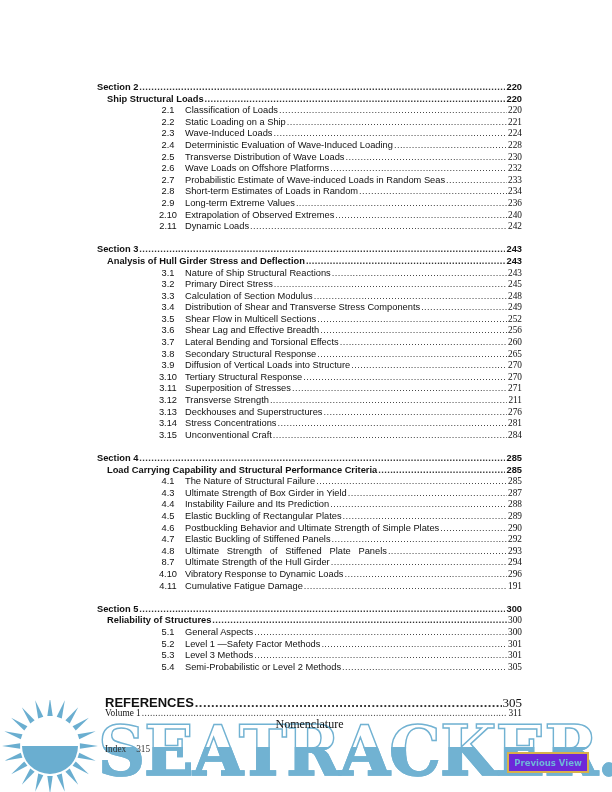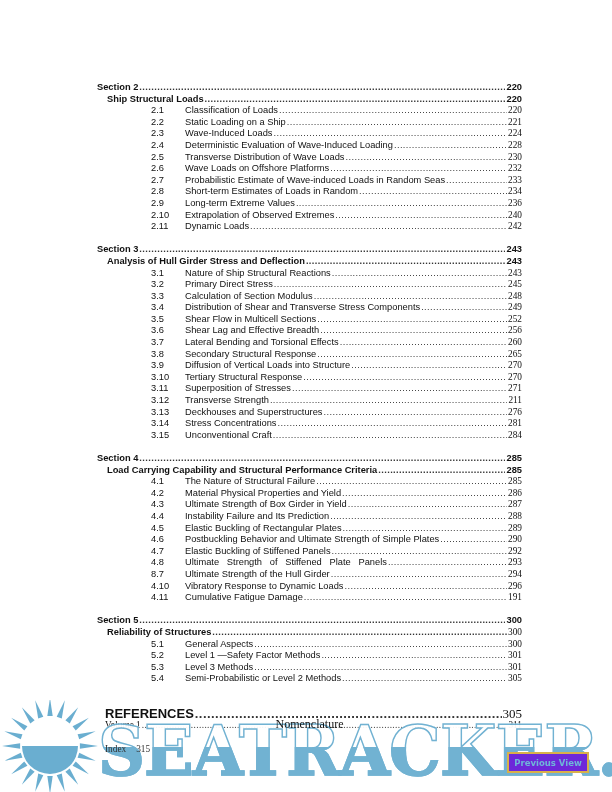--- a/index.html
+++ b/index.html
@@ -1,18 +1,18 @@
 <!DOCTYPE html>
 <html><head>
 <meta charset="utf-8">
 <style>
   html, body { margin:0; padding:0; }
   body { width:612px; height:792px; background:#ffffff; position:relative; overflow:hidden; }
   .toc { position:absolute; left:97px; top:82px; width:425px; }
-  .row { position:relative; height:11.6px; line-height:11.6px; font-size:9.3px; color:#111; display:flex; align-items:baseline; white-space:nowrap; }
+  .row { position:relative; height:11.6px; line-height:11.6px; font-size:9.3px; color:#111; display:flex; align-items:baseline; white-space:nowrap;text-align:center; }
   .row .lead { flex:1; overflow:hidden; margin:0 1px; }
   .row .lead::after { content:"................................................................................................................................................................................................................"; letter-spacing:0.4px; color:#333; }
   .sec { font-family:"Liberation Sans", sans-serif; font-weight:bold; }
   .sec .pg { font-family:"Liberation Sans", sans-serif; font-weight:bold; }
   .sub { font-family:"Liberation Sans", sans-serif; font-weight:bold; padding-left:10px; }
   .sub.light .pg { font-family:"Liberation Serif", serif; font-weight:normal; }
   .item { font-family:"Liberation Sans", sans-serif;margin-left:48px; }
   .item .num { width:34px; padding-left:6px; display:inline-block; }
   .item .pg, .ref .pg { font-family:"Liberation Serif", serif; }
   .gap { height:11.6px; }
@@ -227,26 +227,20 @@
       <span>Load Carrying Capability and Structural Performance Criteria</span>
       <span class="lead"></span>
       <span class="pg">285</span>
     </div>
   <div id="items-2">
       <div class="row item">
         <span class="num">4.1</span>
         <span style="white-space:pre">The Nature of Structural Failure</span>
         <span class="lead"></span>
         <span class="pg">285</span>
-      </div>
-      <div class="row item">
-        <span class="num">4.2</span>
-        <span style="white-space:pre">Material Physical Properties and Yield</span>
-        <span class="lead"></span>
-        <span class="pg">286</span>
       </div>
       <div class="row item">
         <span class="num">4.3</span>
         <span style="white-space:pre">Ultimate Strength of Box Girder in Yield</span>
         <span class="lead"></span>
         <span class="pg">287</span>
       </div>
       <div class="row item">
         <span class="num">4.4</span>
         <span style="white-space:pre">Instability Failure and Its Prediction</span>

